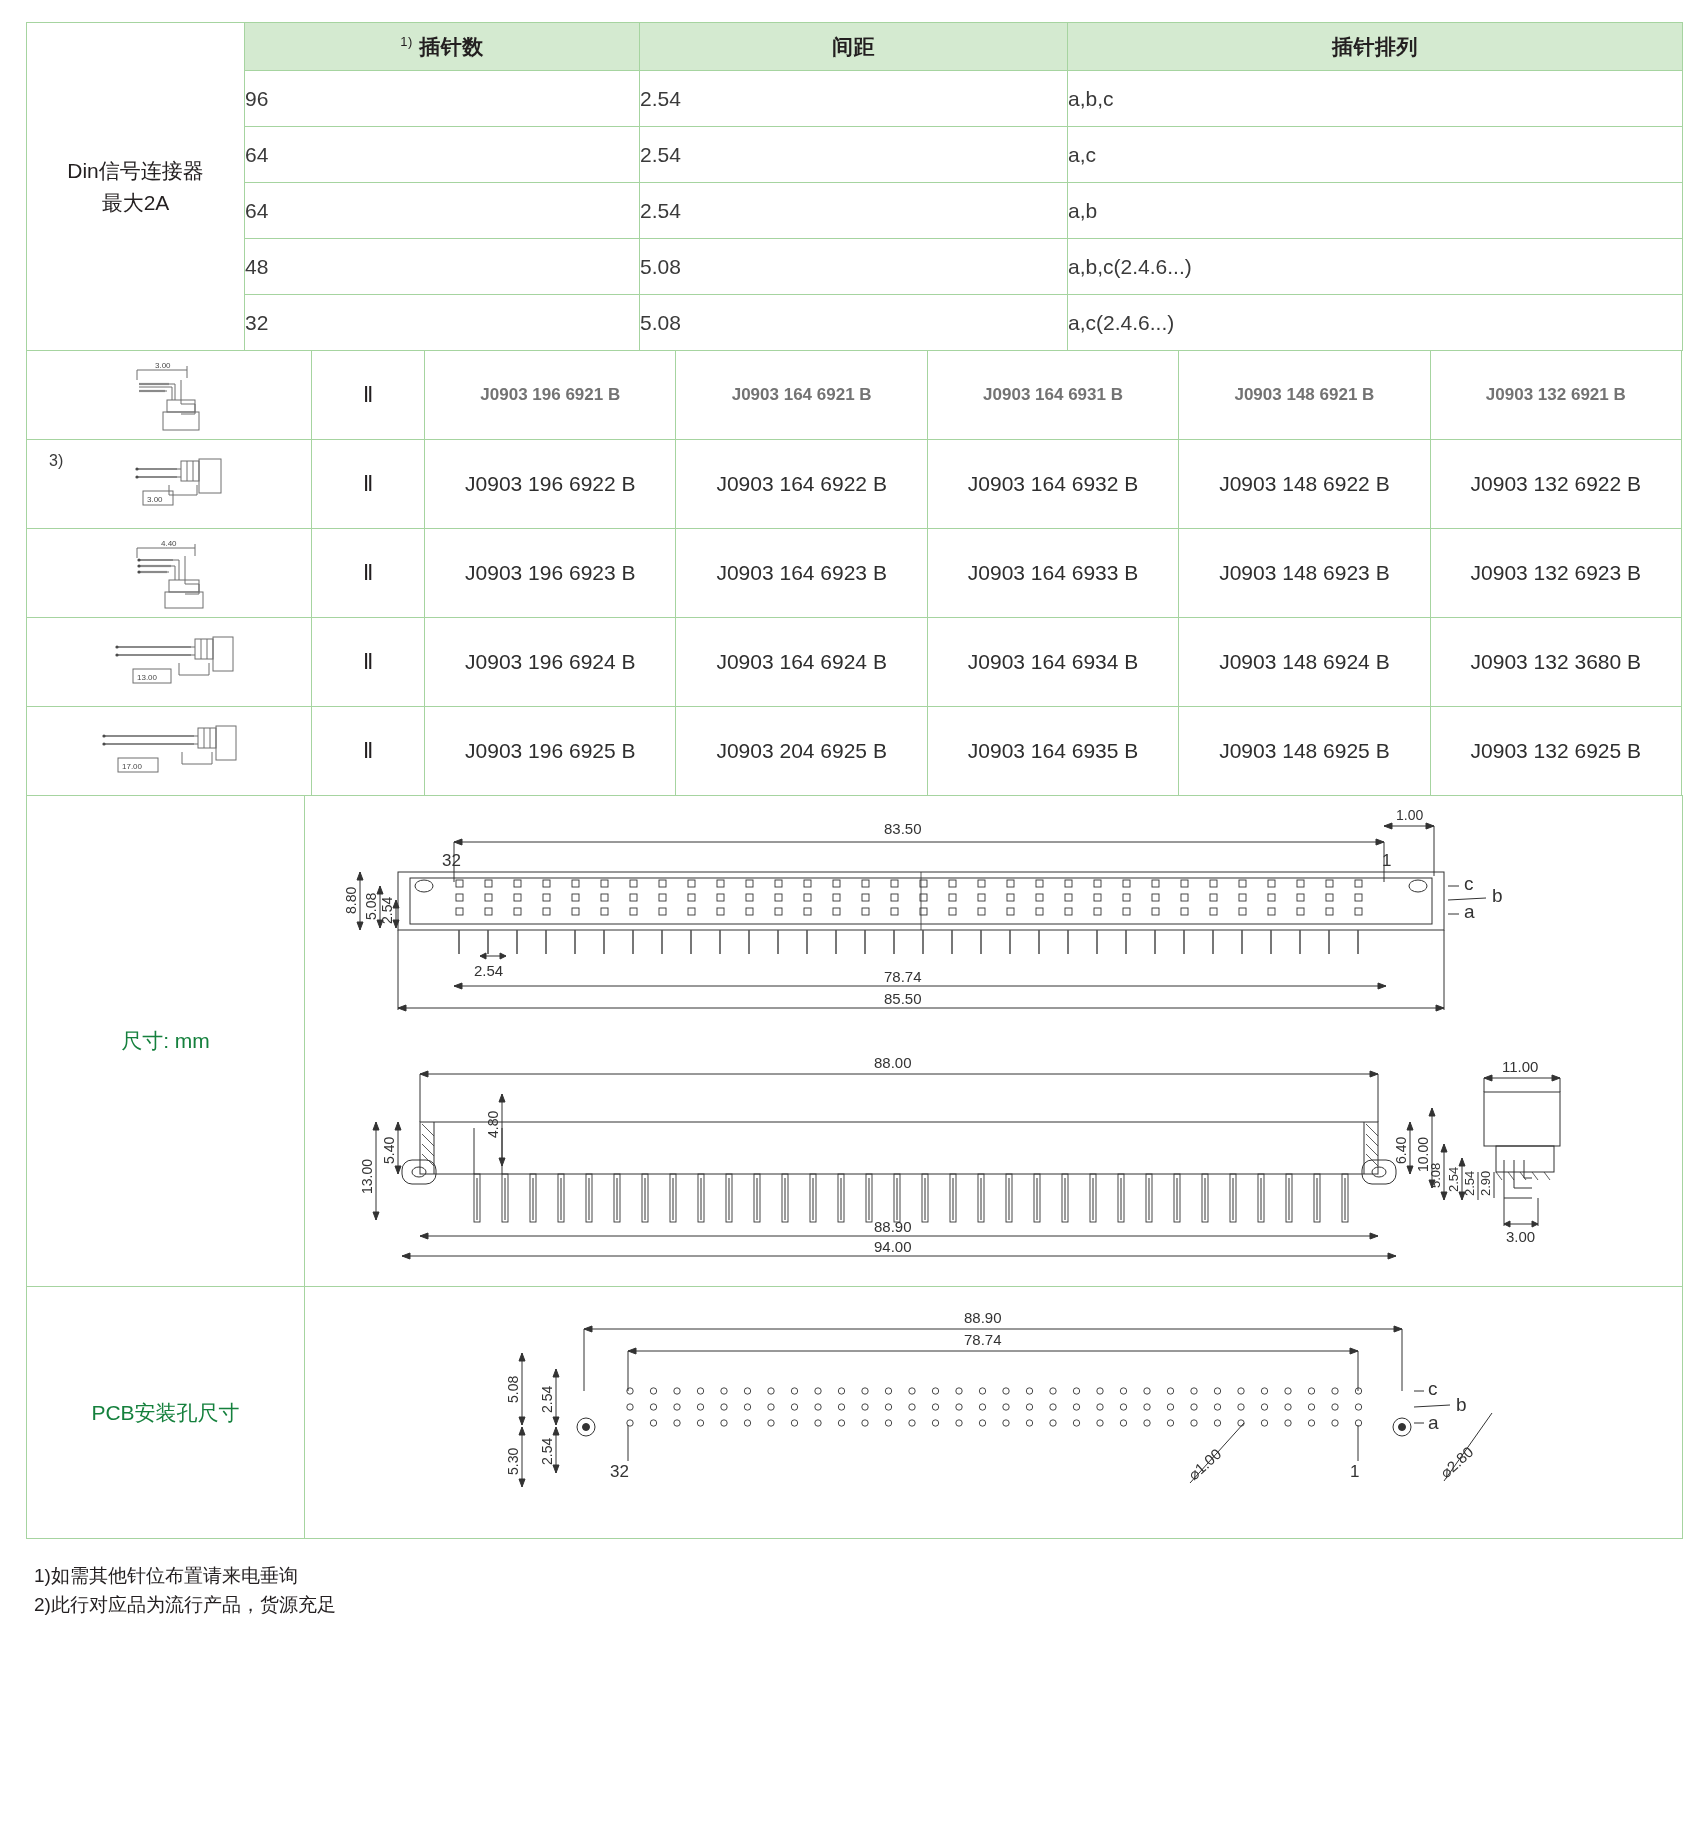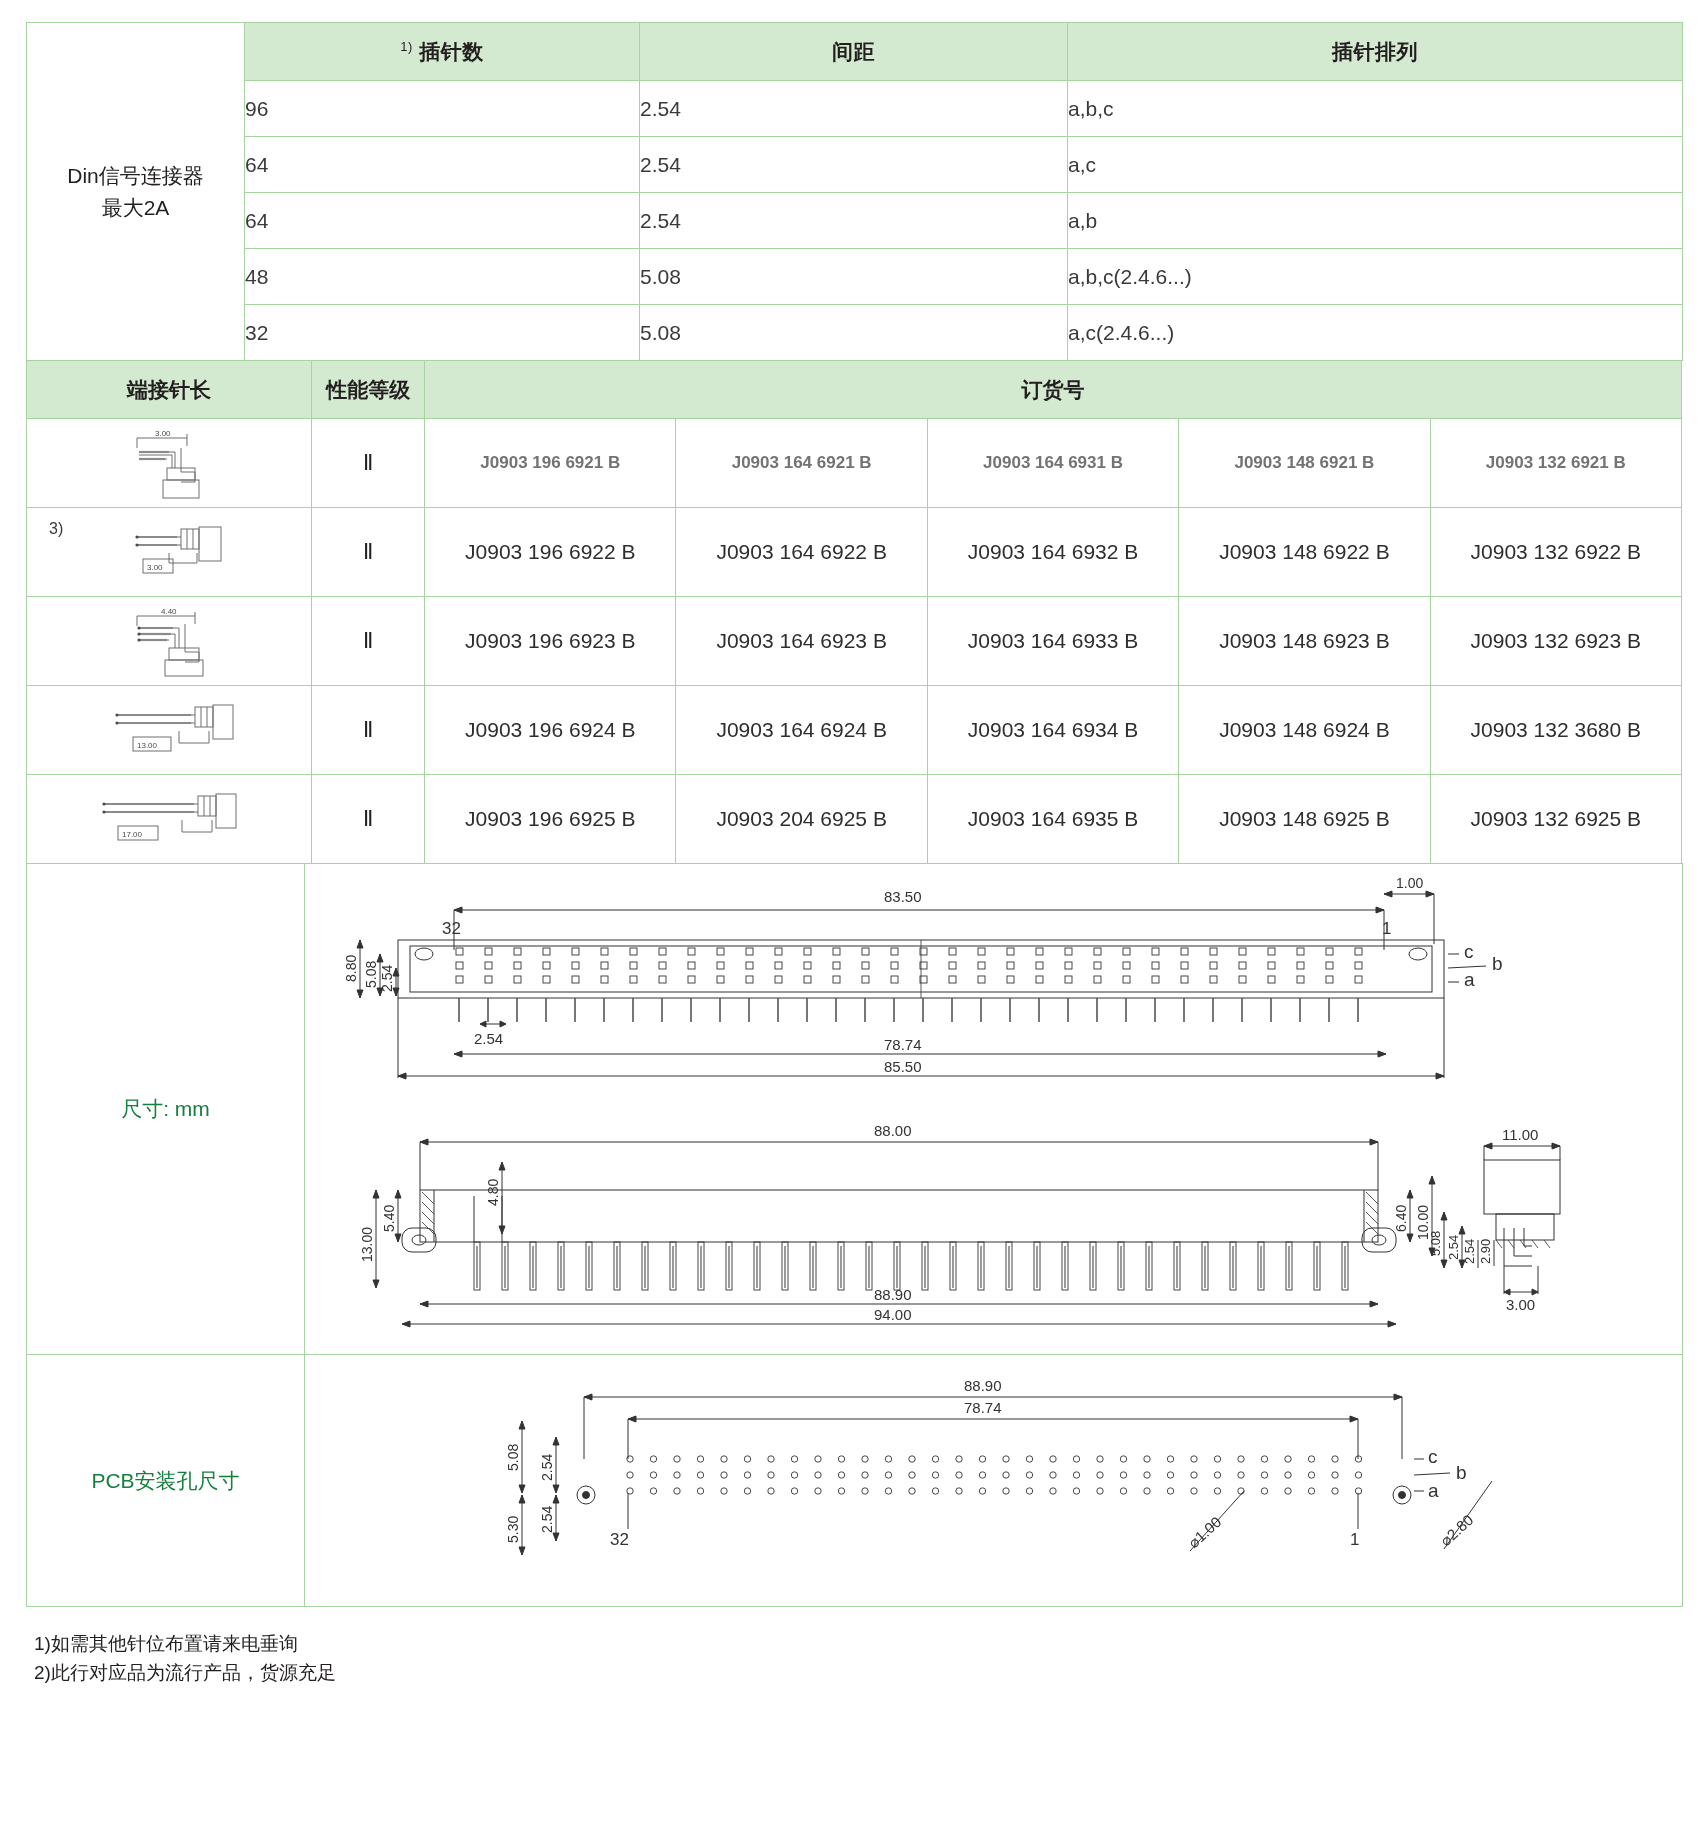--- a/index.html
+++ b/index.html
@@ -17,21 +17,21 @@
   .page { padding: 22px 26px 0 26px; }
 
   table { border-collapse: collapse; width: 1656px; table-layout: fixed; }
   td, th { border: 1px solid #a6d4a0; padding: 0; font-weight: normal; }
 
   .hdr {
     background: #d4ead0;
     font-weight: bold;
     font-size: 21px;
     text-align: center;
-    height: 58px;
+    height: 48px;
     color: #231f20;
     letter-spacing: 0.5px;
   }
   .sup { font-size: 13px; vertical-align: super; font-weight: normal; }
 
   .cell {
     text-align: left;
     font-size: 21px;
     height: 56px;
     color: #3a3a3a;
@@ -127,25 +127,20 @@
     <colgroup>
       <col style="width:278px">
         <col style="width:110px">
       <col style="width:245px">
         <col style="width:245px">
         <col style="width:245px">
         <col style="width:245px">
         <col style="width:245px">
     </colgroup>
     <tbody>
-      <tr>
-        <td class="ord-hdr">端接针长</td>
-        <td class="ord-hdr">性能等级</td>
-        <td class="ord-hdr" colspan="5">订货号</td>
-      </tr>
 
       <tr>
         <td>
           <div class="pinwrap">
             <svg width="120" height="74" viewBox="0 0 120 74">
               <g fill="none" stroke="#6f6f6f" stroke-width="1">
                 <path d="M28 12 L28 22 M28 12 L78 12 M78 8 L78 20"></path>
                 <text x="46" y="10" font-size="8" fill="#4a4a4a" stroke="none" font-family="'Liberation Sans',sans-serif">3.00</text>
                 <path d="M30 26 L66 26 L66 42"></path>
                   <path d="M30 29 L63 29 L63 42"></path>

